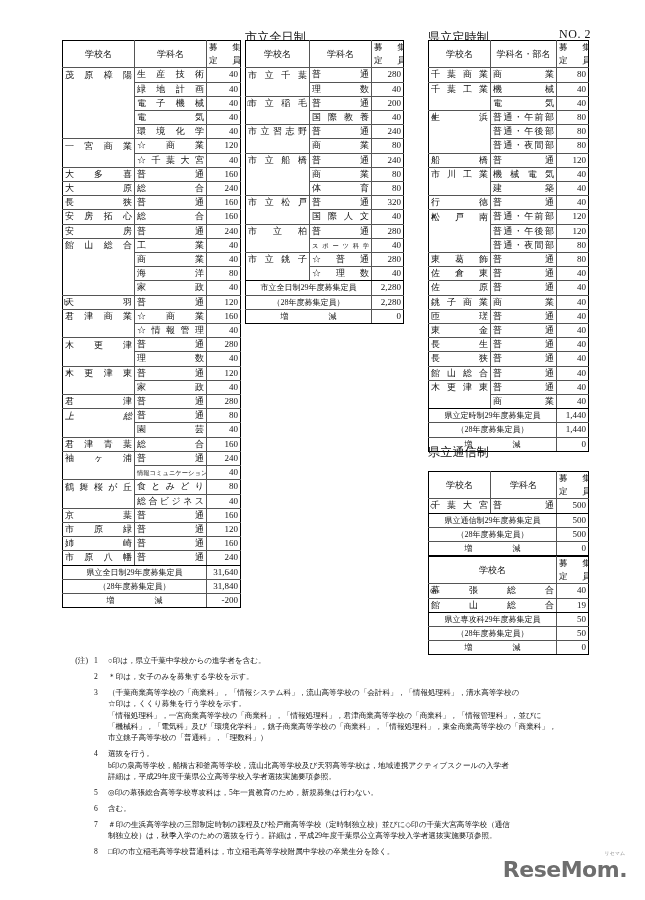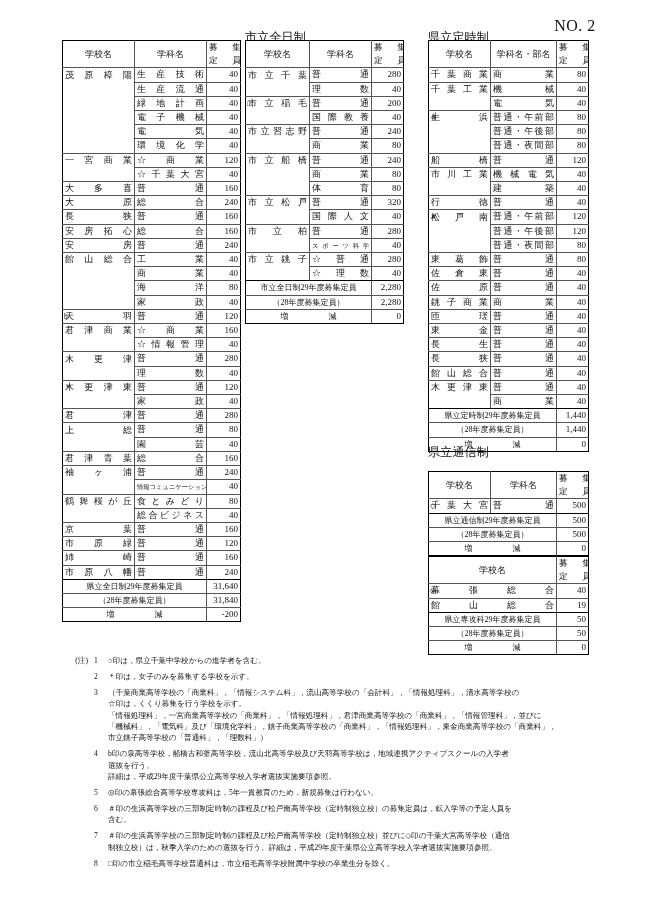--- a/index.html
+++ b/index.html
@@ -7,22 +7,22 @@
     width:645px;height:900px;
     background:#fff;
     font-family:"Liberation Serif","DejaVu Serif",serif;
     color:#111;
     position:relative;
     overflow:hidden;
   }
   .page{position:relative;width:645px;height:900px;}
 
   .pageno{
-    position:absolute;top:17px;left:520px;width:110px;
-    text-align:center;font-size:16px;letter-spacing:.5px;
+    position:absolute;top:27px;left:520px;width:110px;
+    text-align:center;font-size:12px;letter-spacing:.5px;
   }
 
   
   .tbl{
     border-collapse:collapse;
     table-layout:fixed;
     font-size:9px;
     background:#fff;
   }
   .tbl td,.tbl th{
@@ -128,25 +128,20 @@
             <span class="l2">定　員</span>
           </td>
         </tr>
         <tr>
           <td class="just outer-l" style="border-bottom: none;"><span>茂原樟陽</span></td>
           <td class="just-s"><span>生産技術</span></td>
           <td class="rgt outer-r"><span>40</span></td>
         </tr>
         <tr>
           <td class="just outer-l" style="border-top: none; border-bottom: none;"><span></span></td>
-          <td class="just-s"><span>生産流通</span></td>
-          <td class="rgt outer-r"><span>40</span></td>
-        </tr>
-        <tr>
-          <td class="just outer-l" style="border-top: none; border-bottom: none;"><span></span></td>
           <td class="just-s"><span>緑地計画</span></td>
           <td class="rgt outer-r"><span>40</span></td>
         </tr>
         <tr>
           <td class="just outer-l" style="border-top: none; border-bottom: none;"><span></span></td>
           <td class="just-s"><span>電子機械</span></td>
           <td class="rgt outer-r"><span>40</span></td>
         </tr>
         <tr>
           <td class="just outer-l" style="border-top: none; border-bottom: none;"><span></span></td>
@@ -247,21 +242,21 @@
           <td class="just outer-l" style="border-top: none;"><span></span></td>
           <td class="just-s"><span>家政</span></td>
           <td class="rgt outer-r"><span>40</span></td>
         </tr>
         <tr>
           <td class="just outer-l thick-t"><span>君津</span></td>
           <td class="just-s thick-t"><span>普通</span></td>
           <td class="rgt outer-r thick-t"><span>280</span></td>
         </tr>
         <tr>
-          <td class="just outer-l thick-t" style="border-bottom: none;"><span>上総</span></td>
+          <td class="just outer-l thick-t" style="border-bottom: none; font-style: italic;"><span>上総</span></td>
           <td class="just-s thick-t"><span>普通</span></td>
           <td class="rgt outer-r thick-t"><span>80</span></td>
         </tr>
         <tr>
           <td class="just outer-l" style="border-top: none;"><span></span></td>
           <td class="just-s"><span>園芸</span></td>
           <td class="rgt outer-r"><span>40</span></td>
         </tr>
         <tr>
           <td class="just outer-l thick-t"><span>君津青葉</span></td>
@@ -676,51 +671,54 @@
           <p>☆印は，くくり募集を行う学校を示す。</p>
           <p>「情報処理科」，一宮商業高等学校の「商業科」，「情報処理科」，君津商業高等学校の「商業科」，「情報管理科」，並びに</p>
           <p>「機械科」，「電気科」及び「環境化学科」，銚子商業高等学校の「商業科」，「情報処理科」，東金商業高等学校の「商業科」，</p>
           <p>市立銚子高等学校の「普通科」，「理数科」）</p>
         </div>
       </div>
       <div class="note">
         <div class="lbl"></div>
         <div class="num">4</div>
         <div class="body">
+          <p>選抜を行う。</p>
           <p>b印の泉高等学校，船橋古和釜高等学校，流山北高等学校及び天羽高等学校は，地域連携アクティブスクールの入学者</p>
-          <p>選抜を行う。</p>
           <p>詳細は，平成29年度千葉県公立高等学校入学者選抜実施要項参照。</p>
         </div>
       </div>
       <div class="note">
         <div class="lbl"></div>
         <div class="num">5</div>
         <div class="body">
           <p>◎印の幕張総合高等学校専攻科は，5年一貫教育のため，新規募集は行わない。</p>
         </div>
       </div>
       <div class="note">
         <div class="lbl"></div>
         <div class="num">6</div>
         <div class="body">
-          <p>＃印の生浜高等学校の三部制定時制の課程及び松戸南高等学校（定時制独立校）の募集定員は，転入学等の予定人員を</p>
           <p>含む。</p>
         </div>
       </div>
       <div class="note">
         <div class="lbl"></div>
         <div class="num">7</div>
         <div class="body">
           <p>＃印の生浜高等学校の三部制定時制の課程及び松戸南高等学校（定時制独立校）並びに◇印の千葉大宮高等学校（通信</p>
           <p>制独立校）は，秋季入学のための選抜を行う。詳細は，平成29年度千葉県公立高等学校入学者選抜実施要項参照。</p>
         </div>
       </div>
       <div class="note">
         <div class="lbl"></div>
         <div class="num">8</div>
         <div class="body">
           <p>□印の市立稲毛高等学校普通科は，市立稲毛高等学校附属中学校の卒業生分を除く。</p>
         </div>
       </div>
     </div>
 
+  <div class="logo">
+    <span>ReseMom</span><span class="dot">.</span>
+    <span class="ruby">リセマム</span>
+  </div>
 
 </div>
 
 </body></html>

